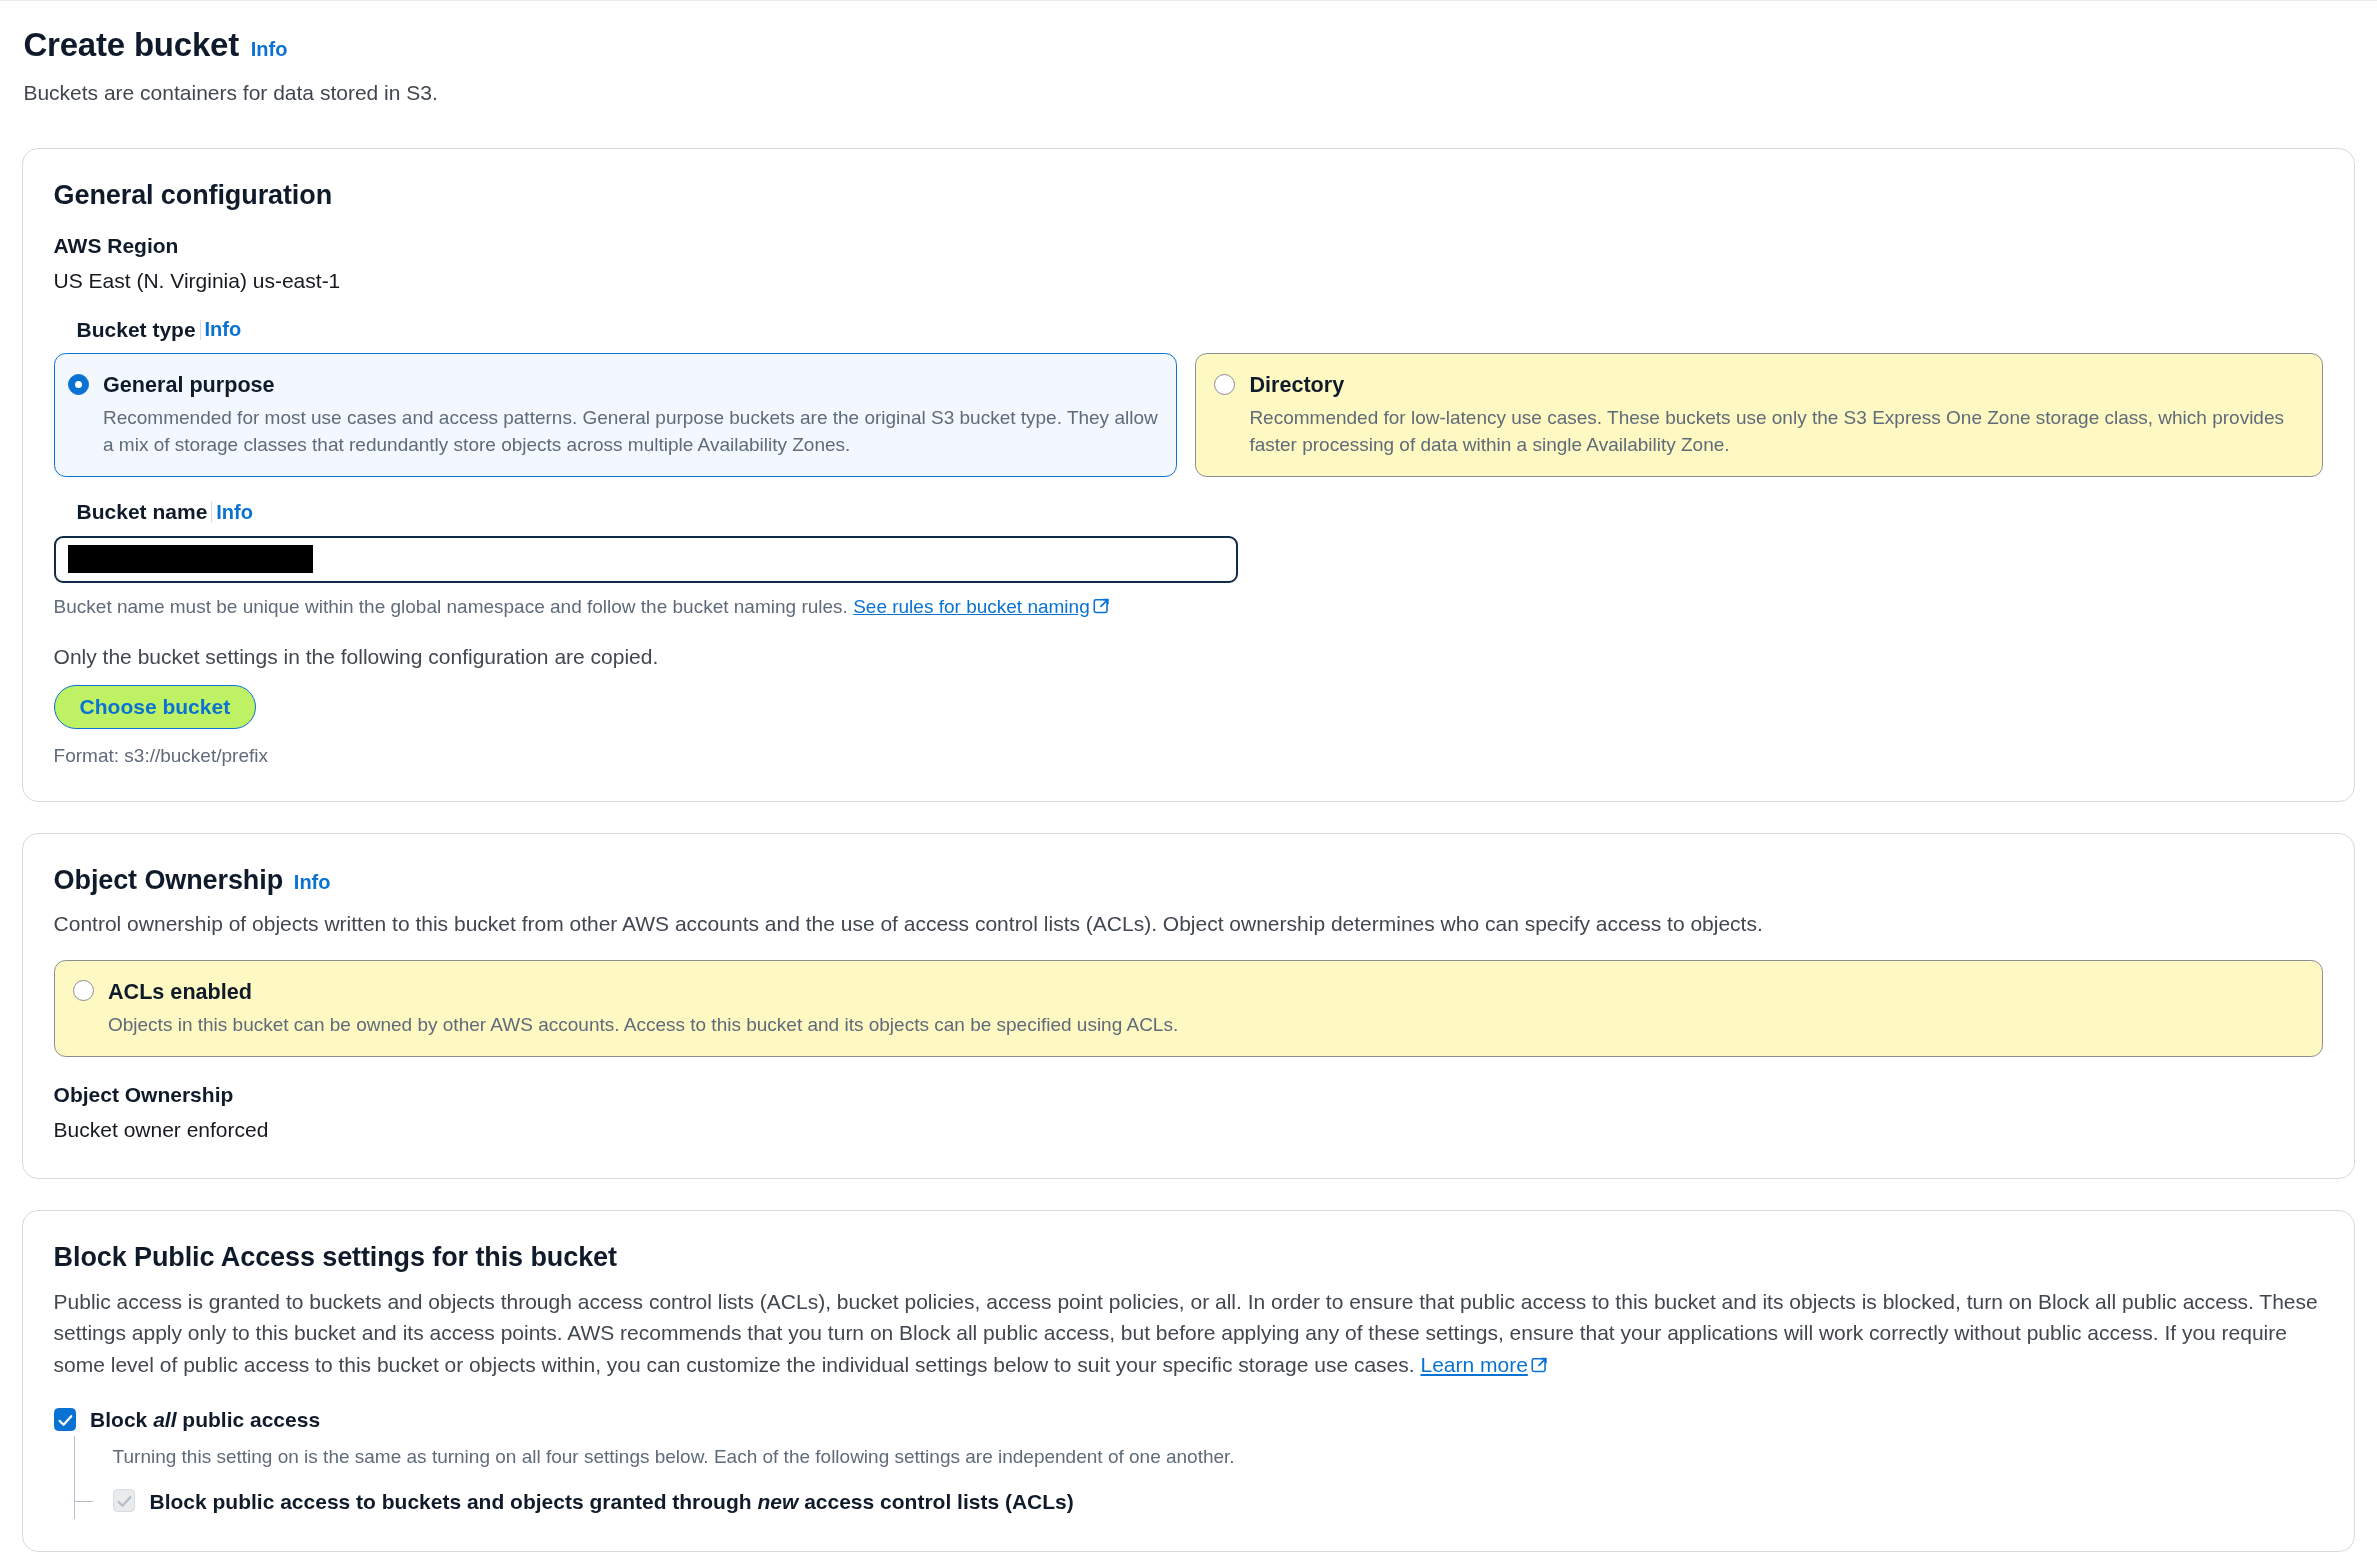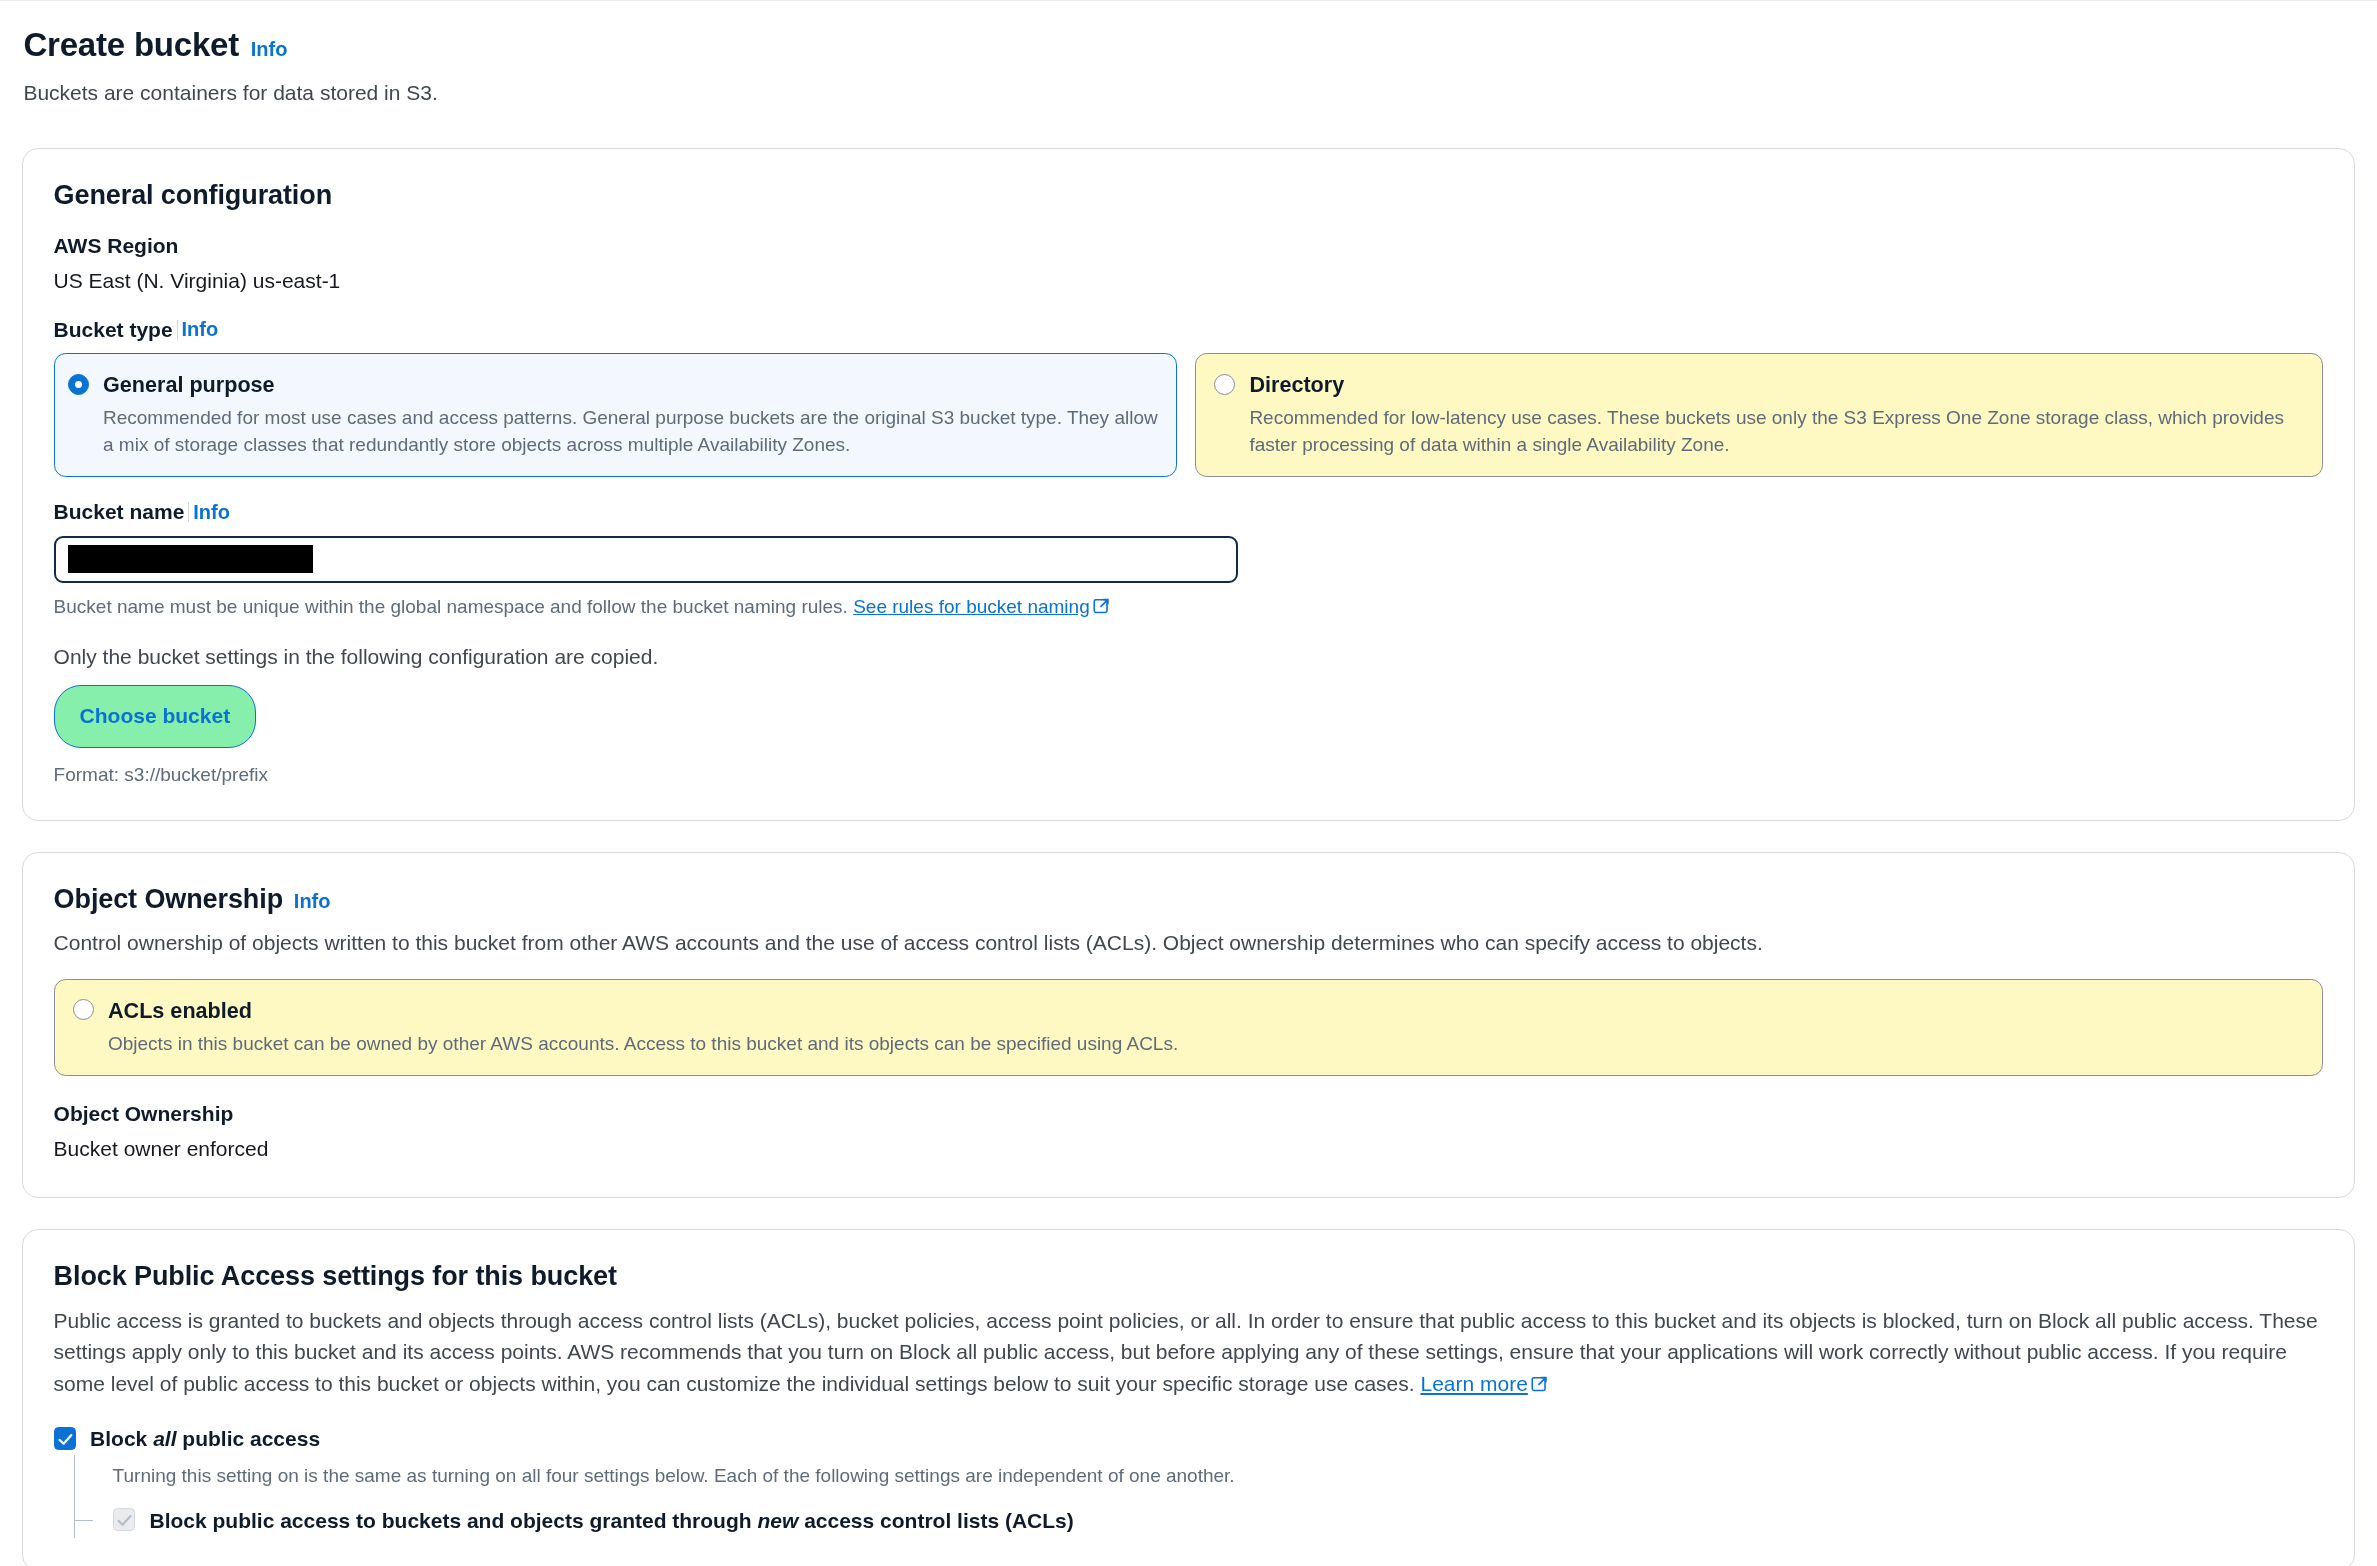--- a/index.html
+++ b/index.html
@@ -86,20 +86,21 @@
   }
   .field-value {
     font-size: 21px;
     color: #16191f;
   }
   .label-with-info {
     display: flex;
     align-items: center;
     gap: 4px;
     margin-bottom: 8px;
+    margin-left: 23px;
   }
   .label-with-info .divider {
     width: 0.9px;
     height: 20px;
     background: #d6dade;
     display: inline-block;
   }
   .label-with-info .lbl {
     font-size: 21px;
     font-weight: 700;
@@ -195,26 +196,26 @@
   .ext-ico {
     display: inline-block;
     vertical-align: -1.8px;
     margin-left: 3.6px;
   }
   
   .btn-normal {
     display: inline-flex;
     align-items: center;
     justify-content: center;
-    height: 63px;
+    height: 44px;
     padding: 0 25px;
     border: 1.8px solid #0972d3;
     border-radius: 27px;
     color: #0972d3;
-    background: #86efac;
+    background: #bef264;
     font-size: 21px;
     font-weight: 700;
     cursor: pointer;
     margin-top: 12.6px;
   }
   .fmt-hint {
     font-size: 19px;
     color: #5f6b7a;
     margin-top: 12.6px;
   }

